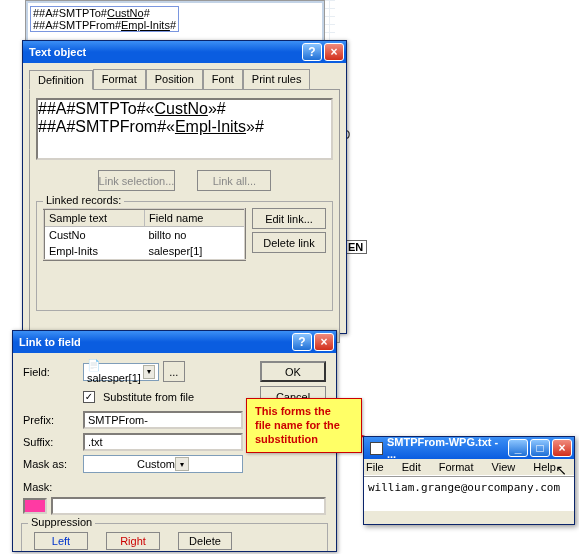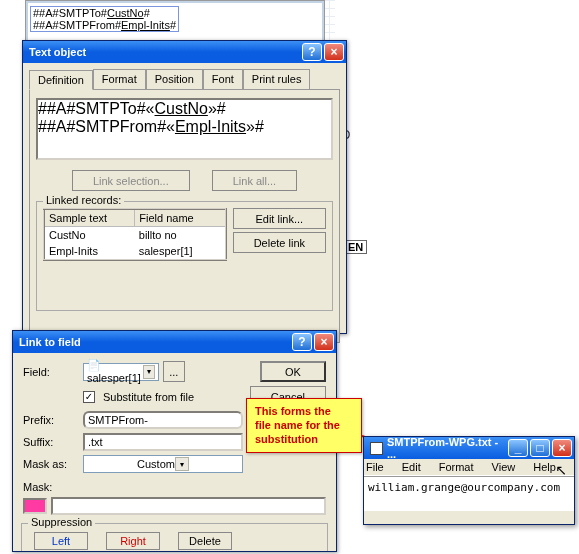--- a/index.html
+++ b/index.html
@@ -14,21 +14,21 @@
     .titlebar{height:22px;background:linear-gradient(to bottom,#3b8ff5 0%,#0a5de0 50%,#0a5de0 100%);display:flex;align-items:center;padding:0 2px 0 6px;color:#fff;font-weight:bold;font-size:11px}
     .titlebar .ttl{flex:1}
     .wbtn{width:20px;height:18px;margin-left:2px;border:1px solid #fff;border-radius:3px;display:flex;align-items:center;justify-content:center;font-weight:bold;font-size:12px;background:linear-gradient(to bottom,#8bc5ff,#1f6fd6);color:#fff}
     .wbtn.close{background:linear-gradient(to bottom,#f08b7d,#d22f1c)}
     .tabstrip{display:flex;padding:6px 12px 0 6px}
     .tab{padding:3px 8px;background:#ece9d8;border:1px solid #999;border-bottom:none;margin-right:0;font-size:11px}
     .tab.active{background:#ece9d8;border-bottom:1px solid #ece9d8;position:relative;top:1px;z-index:2}
     .tabbody{border:1px solid #999;margin:0 6px 6px 6px;background:#ece9d8;position:relative}
     .sunken{background:#fff;border:2px inset #d4d0c8;font-size:16px}
     .sunken .u{text-decoration:underline;color:#000}
-    .btn{background:#ece9d8;border:1px solid #888;height:21px;min-width:74px;padding:0 20px;font-size:11px}
+    .btn{background:#ece9d8;border:1px solid #888;height:21px;min-width:74px;padding:0 0;font-size:11px}
     .btn.dis{color:#888}
     .grp{border:1px solid #aaa;margin:6px;padding:6px 6px 4px 6px;position:relative}
     .grp .lg{position:absolute;top:-8px;left:6px;background:#ece9d8;padding:0 3px;font-size:11px}
     .tbl{width:100%;border:2px inset #d4d0c8;background:#fff;font-size:11px;border-collapse:collapse}
     .tbl th{background:#ece9d8;font-weight:normal;text-align:left;padding:2px 4px;border:1px solid #bbb}
     .tbl td{padding:2px 4px;border:0}
     .row{display:flex;align-items:center;margin:4px 6px;gap:4px}
     .lbl{width:56px;font-size:11px}
     .txtin{flex:1;height:18px;border:2px inset #d4d0c8;background:#fff;padding:0 3px;font-size:11px}
     .selin{flex:1;height:18px;border:1px solid #7f9db9;background:#fff;padding:0 3px;font-size:11px;display:flex;align-items:center;justify-content:center}
@@ -136,21 +136,21 @@
     </div>
     <div class="row">
       <span class="lbl"></span>
       <span class="chk">✓</span>
       <span>Substitute from file</span>
       <div style="flex:1"></div>
       <button class="btn" style="min-width:66px">Cancel</button>
     </div>
     <div class="row">
       <span class="lbl">Prefix:</span>
-      <input class="txtin" style="max-width: 160px; border-radius: 6px;" value="SMTPFrom-">
+      <input class="txtin" style="max-width: 160px;" value="SMTPFrom-">
     </div>
     <div class="row">
       <span class="lbl">Suffix:</span>
       <input class="txtin" style="max-width: 160px;" value=".txt">
     </div>
     <div class="row">
       <span class="lbl">Mask as:</span>
       <div class="selin" style="max-width:160px">
         <span>Custom</span>
         <span class="dd">▾</span>

